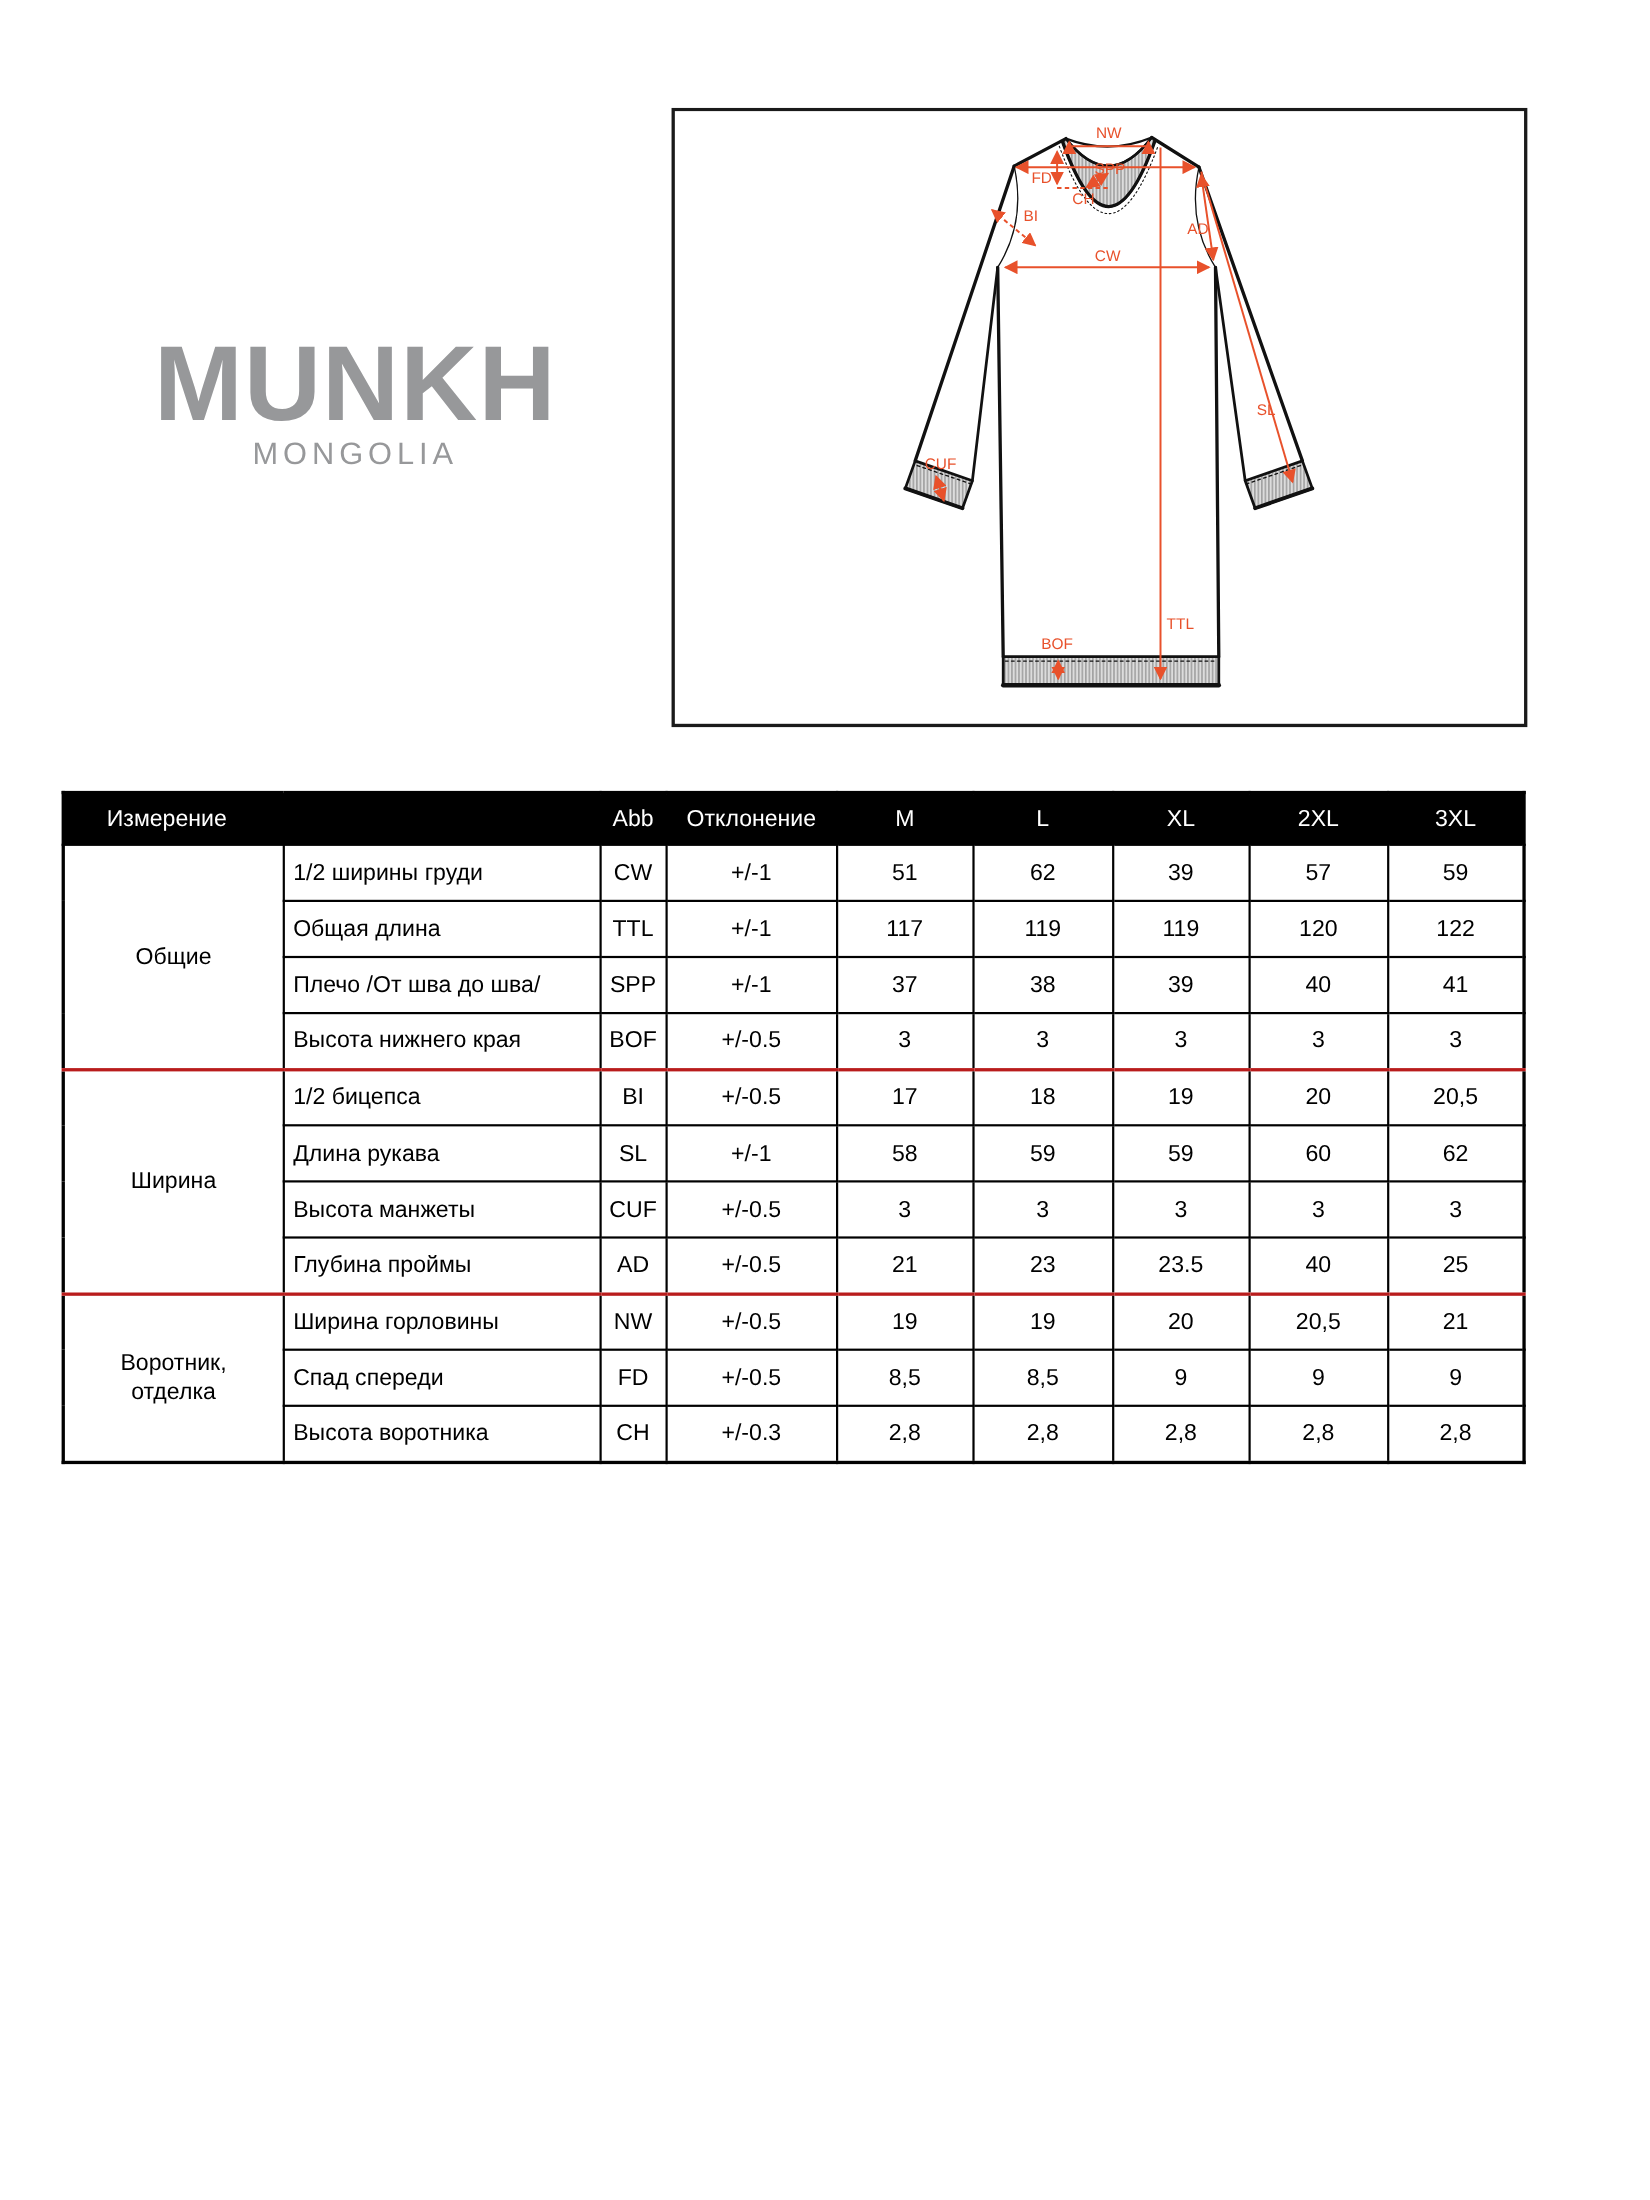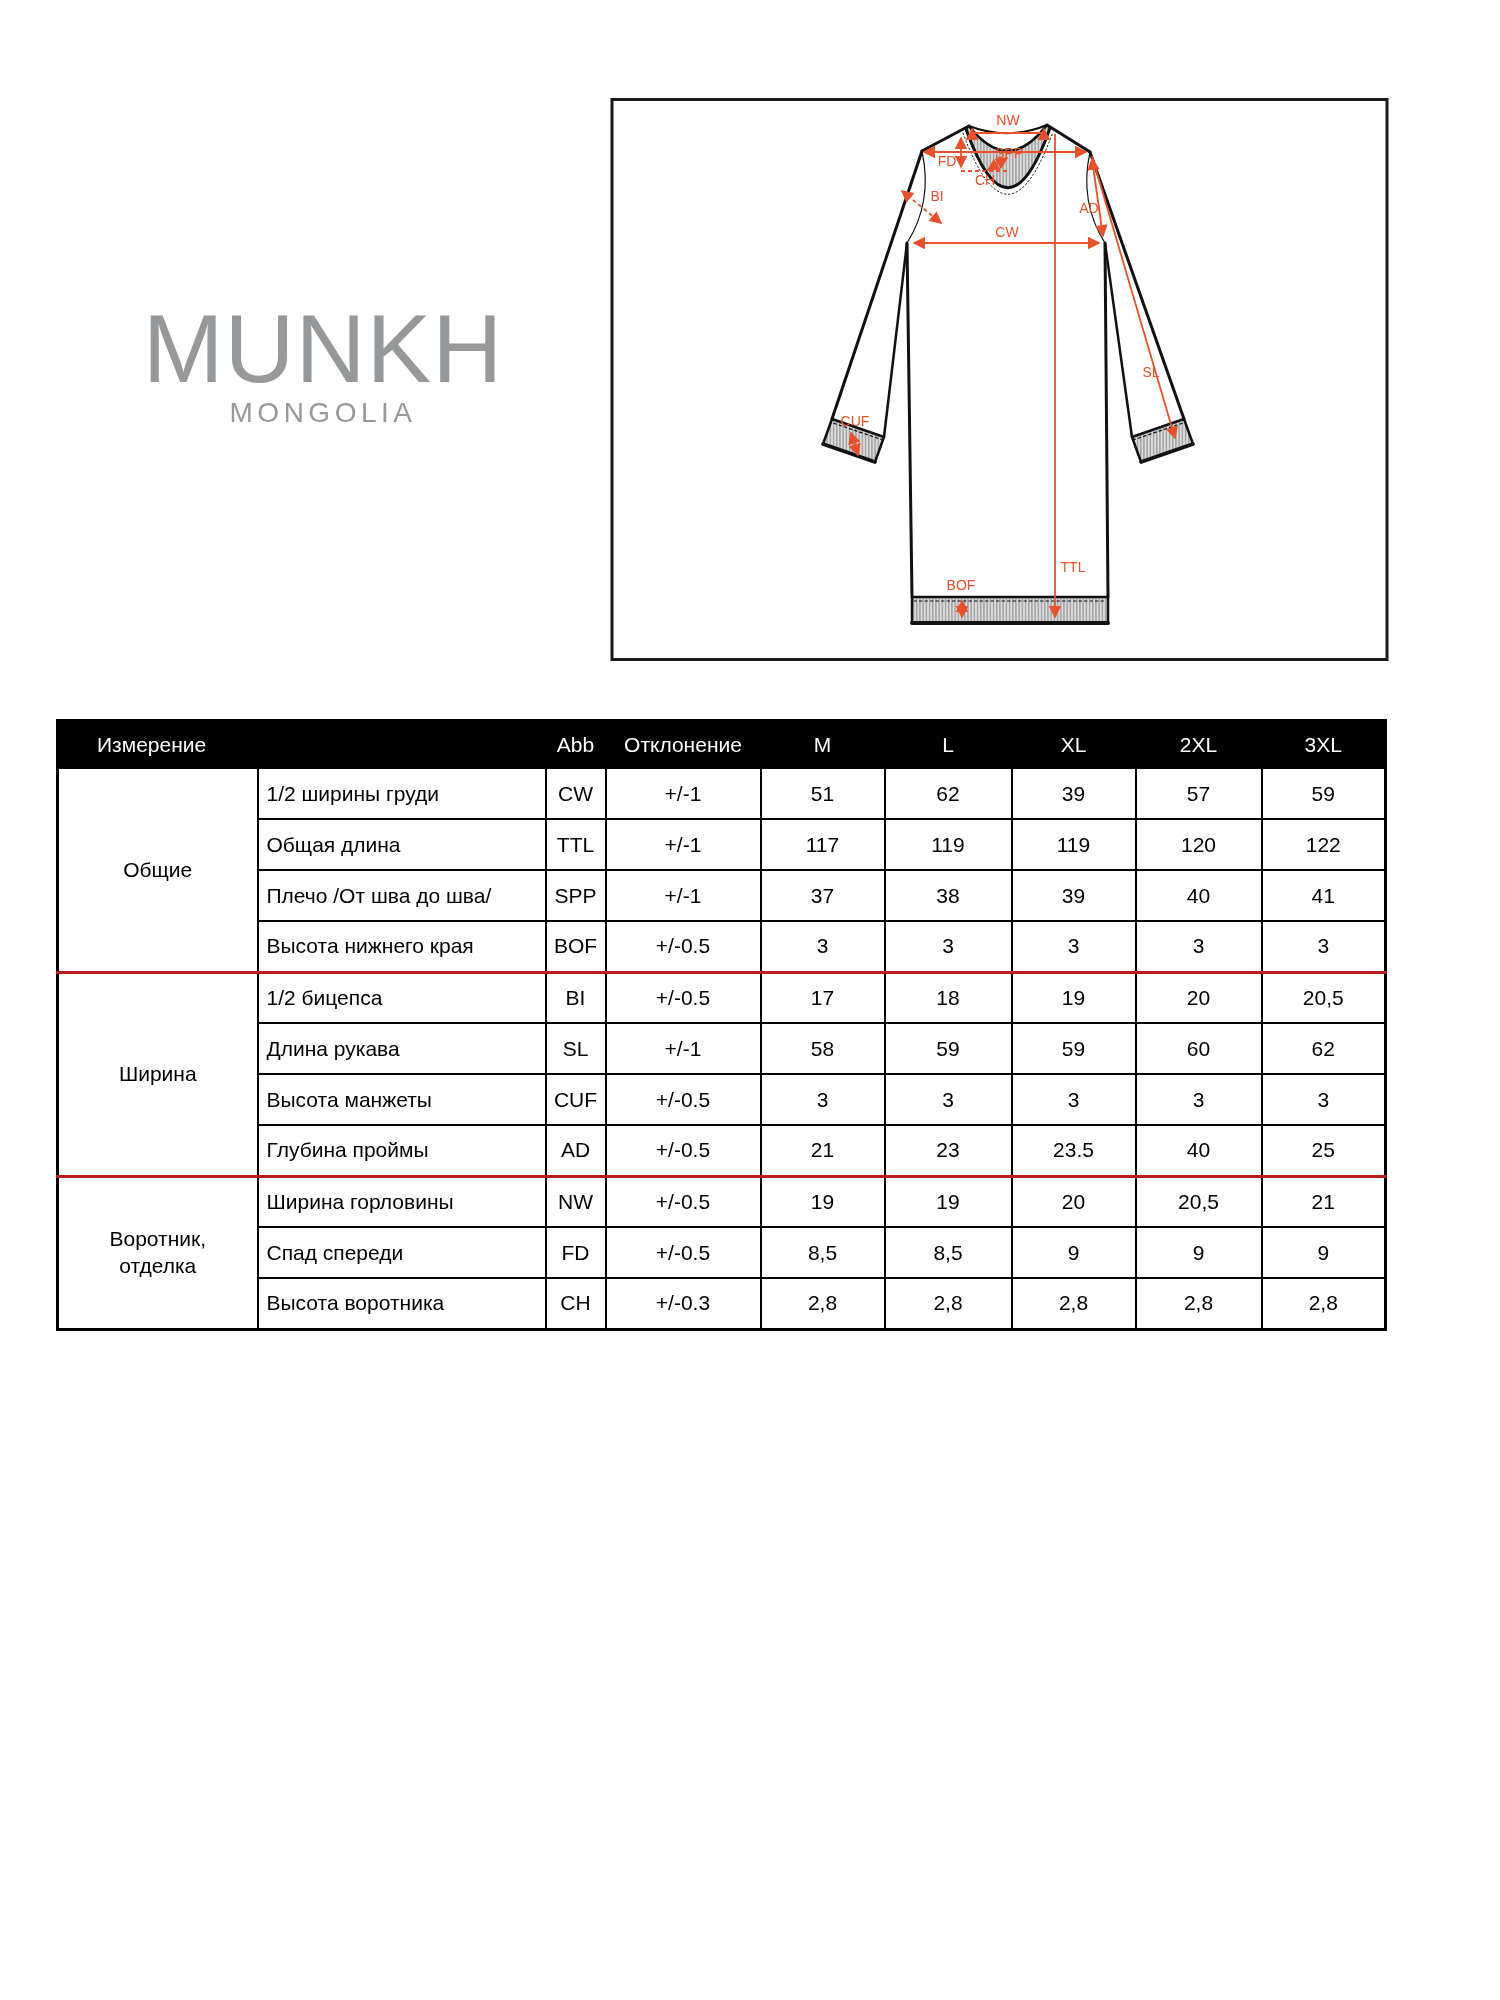--- a/index.html
+++ b/index.html
@@ -3,21 +3,21 @@
 <meta charset="utf-8">
 <style>
   html,body{margin:0;padding:0;background:#ffffff;}
   body{
     position:relative;width:1500px;height:2000px;
     font-family:"Liberation Sans", sans-serif;color:#000;
     overflow:hidden;
   }
   
   .logo{position:absolute;left:132px;top:300px;width:382px;text-align:center;color:#97989a;}
-  .logo-name{font-size:97px;line-height:1;letter-spacing:1px;font-weight:400;}
+  .logo-name{font-size:97px;line-height:1;letter-spacing:1px;font-weight:700;}
   .logo-sub{font-size:28px;letter-spacing:4.5px;margin-top:0;font-weight:400;}
   
   .diagram{position:absolute;left:610px;top:98px;}
   .diagram text{font-family:"Liberation Sans",sans-serif;font-size:14px;}
   
   table.size-chart{
     position:absolute;left:56px;top:719px;
     border-collapse:collapse;table-layout:fixed;
     font-size:21px;
     border-radius:12px;

